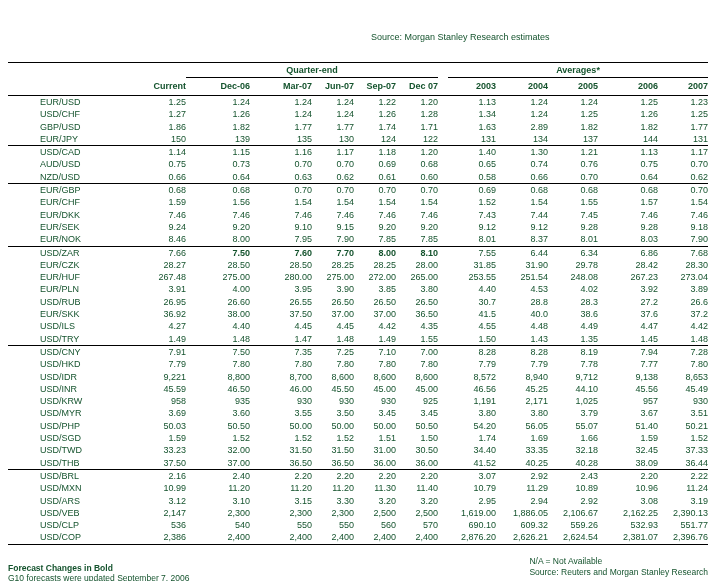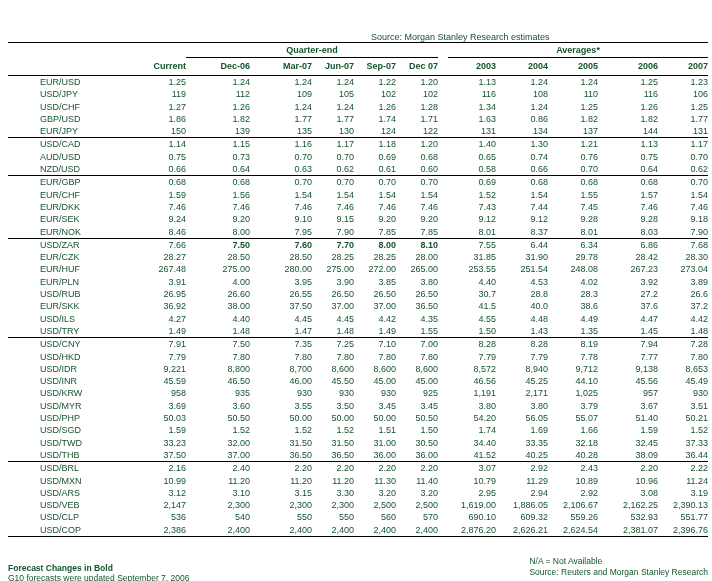--- a/index.html
+++ b/index.html
@@ -5,21 +5,21 @@
   html,body { margin:0; padding:0; background:#fff; }
   .page {
     position:relative; width:712px; height:581px; background:#ffffff;
     font-family:"Liberation Sans", sans-serif; color:#14532d; overflow:hidden;
   }
   .top-source {
     position:absolute; top:32px; left:371px;
     font-size:9px; white-space:nowrap;
   }
   table.fx {
-    position:absolute; top:42px; left:8px; width:700px;
+    position:absolute; top:62px; left:8px; width:700px;
     border-collapse:collapse; table-layout:fixed; font-size:9px;
   }
   .fx th, .fx td {
     padding:0; margin:0; white-space:nowrap; overflow:hidden;
     text-align:right; vertical-align:bottom; font-weight:normal;
     height:12.3px; line-height:12.3px;
   }
   .fx .lbl { text-align:left;padding-left:32px; }
   .fx thead th { font-weight:bold; }
   .fx tr.grp-row th { border-top:1px solid #000; height:14px; line-height:14px; }
@@ -94,35 +94,20 @@
           <td>1.22</td>
           <td>1.20</td>
           <td class="sp"></td>
           <td>1.13</td>
           <td>1.24</td>
           <td>1.24</td>
           <td>1.25</td>
           <td>1.23</td>
         </tr>
         <tr>
-          <td class="lbl">USD/JPY</td>
-          <td>119</td>
-          <td>112</td>
-          <td>109</td>
-          <td>105</td>
-          <td>102</td>
-          <td>102</td>
-          <td class="sp"></td>
-          <td>116</td>
-          <td>108</td>
-          <td>110</td>
-          <td>116</td>
-          <td>106</td>
-        </tr>
-        <tr>
           <td class="lbl">USD/CHF</td>
           <td>1.27</td>
           <td>1.26</td>
           <td>1.24</td>
           <td>1.24</td>
           <td>1.26</td>
           <td>1.28</td>
           <td class="sp"></td>
           <td>1.34</td>
           <td>1.24</td>
@@ -133,21 +118,21 @@
         <tr>
           <td class="lbl">GBP/USD</td>
           <td>1.86</td>
           <td>1.82</td>
           <td>1.77</td>
           <td>1.77</td>
           <td>1.74</td>
           <td>1.71</td>
           <td class="sp"></td>
           <td>1.63</td>
-          <td>0.86</td>
+          <td>2.89</td>
           <td>1.82</td>
           <td>1.82</td>
           <td>1.77</td>
         </tr>
         <tr class="grp-end">
           <td class="lbl">EUR/JPY</td>
           <td>150</td>
           <td>139</td>
           <td>135</td>
           <td>130</td>

